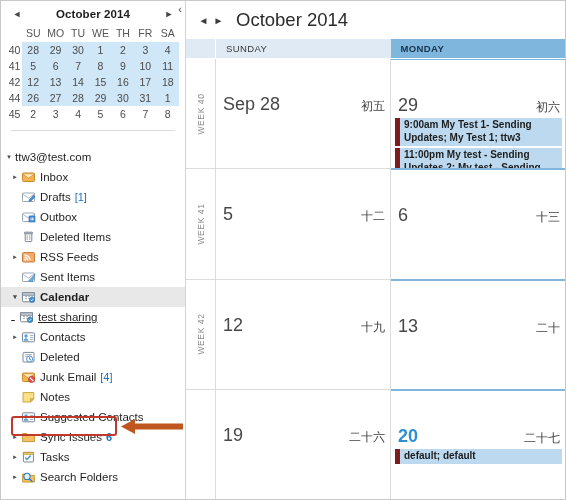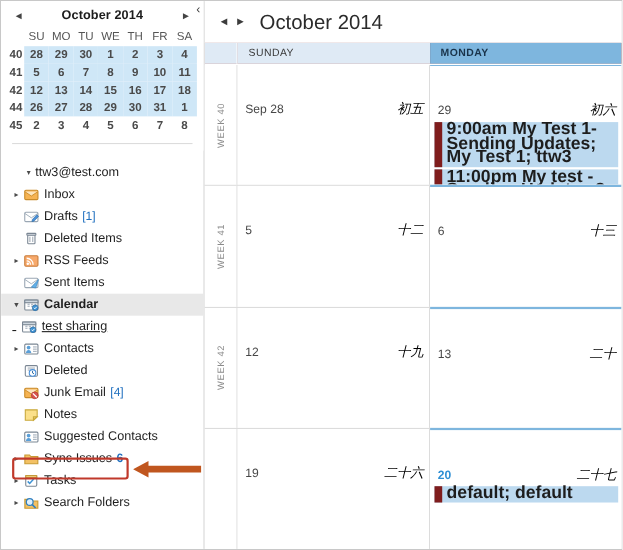--- a/index.html
+++ b/index.html
@@ -71,21 +71,21 @@
     border-collapse: collapse;
     width: 100%;
     table-layout: fixed;
   }
   table.mc-grid th, table.mc-grid td {
     text-align: center;
     font-size: 10.5px;
     color: #4a4a4a;
     height: 16px;
     padding: 0;
-    font-weight: bold;
+    font-weight: normal;
   }
   table.mc-grid th.dow {
     color: #555;
     font-weight: normal;
     font-size: 10.5px;
     padding-bottom: 2px;
   }
   th.wk-corner, td.wk {
     width: 15px;
     font-size: 7.5px;
@@ -112,21 +112,21 @@
   .folder-tree {
     flex: 1;
     overflow: hidden;
     padding-top: 10px;
     position: relative;
   }
   .acct-row {
     display: flex;
     align-items: center;
     height: 20px;
-    padding-left: 19px;
+    padding-left: 2px;
     font-size: 11.5px;
     color: #1f1f1f;
   }
   .tri {
     width: 12px;
     font-size: 7px;
     color: #4a4a4a;
     display: inline-block;
     text-align: center;
     flex: 0 0 12px;
@@ -285,45 +285,44 @@
   .day-cell:last-child { border-right: none; }
   .day-cell.sel-col { border-top: 2px solid #7eb6de; margin-top: -1px; }
   .day-top {
     display: flex;
     align-items: baseline;
     justify-content: space-between;
     padding: 3px 5px 1px 7px;
     flex: 0 0 auto;
   }
   .day-num {
-    font-size: 11px;
+    font-size: 18px;
     color: #474747;
     margin-top: 32px;
   }
   .day-num.today {
     color: #2e8fd4;
     font-weight: bold;
   }
   .lunar {
     font-size: 12px;
-    color: #000000;
+    color: #404040;
     font-family: "DejaVu Sans", sans-serif;
-    font-style: italic;
   }
   .appts {
     padding: 1px 3px 0 4px;
     display: flex;
     flex-direction: column;
     gap: 2px;
     overflow: hidden;
   }
   .appt {
     background: #bcd9ef;
-    border-left: 7px solid #7f1d1d;
-    font-size: 16px;
+    border-left: 5px solid #7f1d1d;
+    font-size: 10px;
     line-height: 12.5px;
     color: #1d1d1d;
     padding: 1px 3px 2px 4px;
     font-weight: bold;
     word-wrap: break-word;
   }
 </style>
 </head>
 <body>
 
@@ -432,20 +431,32 @@
                 <path d="M8.5 9.5 L12.5 5.3 L14 6.7 L10 11 L8 11.4Z" fill="#4a90d9" stroke="#2c6ca8" stroke-width=".6"></path>
               </svg>
             </span>
             <span class="f-label">Drafts</span>
             <span class="f-count">[1]</span>
           </div>
           <div class="f-row">
             <span class="tri empty">▸</span>
             <span class="ico">
               <svg width="15" height="14" viewBox="0 0 15 14">
+                <rect x="1.5" y="3" width="12" height="8.5" rx="1" fill="#fff" stroke="#9aa7b4"></rect>
+                <path d="M1.5 4 L7.5 8 L13.5 4" fill="none" stroke="#9aa7b4" stroke-width=".8"></path>
+                <rect x="8" y="6" width="6" height="6" fill="#4a90d9" stroke="#2c6ca8" stroke-width=".6"></rect>
+                <path d="M9.2 9 h3 M10.8 7.6 l1.6 1.4 -1.6 1.4" stroke="#fff" stroke-width=".9" fill="none"></path>
+              </svg>
+            </span>
+            <span class="f-label">Outbox</span>
+          </div>
+          <div class="f-row">
+            <span class="tri empty">▸</span>
+            <span class="ico">
+              <svg width="15" height="14" viewBox="0 0 15 14">
                 <rect x="4.2" y="3.4" width="6.6" height="8.2" rx=".8" fill="#fff" stroke="#7b8794"></rect>
                 <rect x="3.4" y="2.2" width="8.2" height="1.6" rx=".6" fill="#d8dee4" stroke="#7b8794"></rect>
                 <path d="M6.2 5.2v4.8M8.8 5.2v4.8" stroke="#8c99a6" stroke-width=".8"></path>
               </svg>
             </span>
             <span class="f-label">Deleted Items</span>
           </div>
           <div class="f-row">
             <span class="tri">▸</span>
             <span class="ico">

